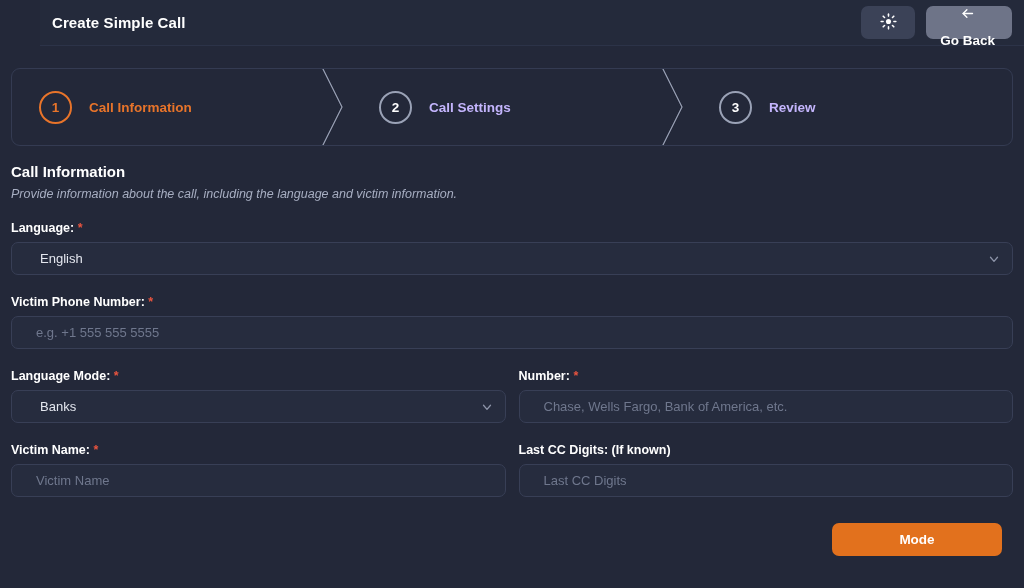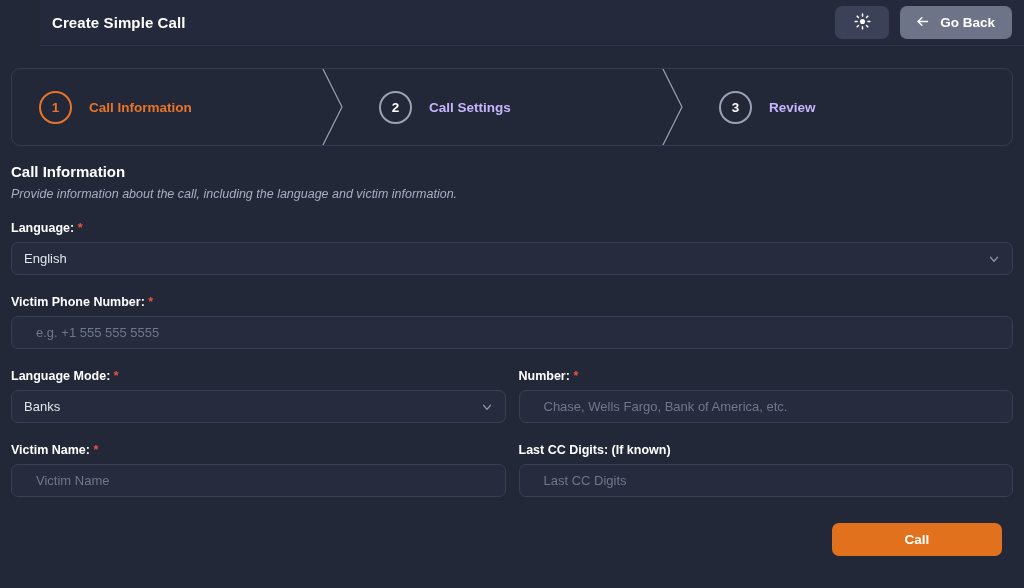--- a/index.html
+++ b/index.html
@@ -58,20 +58,21 @@
     border-radius: 7px;
     display: flex;
     align-items: center;
     gap: 9px;
     padding: 0 17px 0 14px;
     cursor: pointer;
     color: #ffffff;
     font-size: 13.5px;
     font-weight: bold;
     font-family: "Liberation Sans", sans-serif;
+    flex-direction: column;
   }
 
   
   .stepper {
     margin: 22px 11px 0 11px;
     height: 78px;
     border: 1px solid #343b52;
     border-radius: 9px;
     display: flex;
     align-items: stretch;
@@ -150,21 +151,21 @@
 
   .control {
     width: 100%;
     height: 33px;
     background: #262c3e;
     border: 1px solid #383f56;
     border-radius: 7px;
     color: #e8eaf0;
     font-size: 13px;
     font-family: "Liberation Sans", sans-serif;
-    padding: 0 12px;
+    padding: 0 28px;
     outline: none;
     display: flex;
     align-items: center;
   }
   input.control::placeholder { color: #6f778d; }
   input.control { padding: 0 24px; }
 
   .select-wrap { position: relative; width: 100%; }
   .select-wrap .chev {
     position: absolute;
@@ -338,16 +339,16 @@
     <div class="col">
       <label class="form-label">
         <span>Last CC Digits: (If known)</span>
         <span class="req"></span>
       </label>
       <input class="control" type="text" placeholder="Last CC Digits" style="">
     </div>
   </div>
 
   <div class="footer">
-    <button class="next-btn">Call</button>
+    <button class="next-btn">Mode</button>
   </div>
 
 </div>
 
 </body></html>

